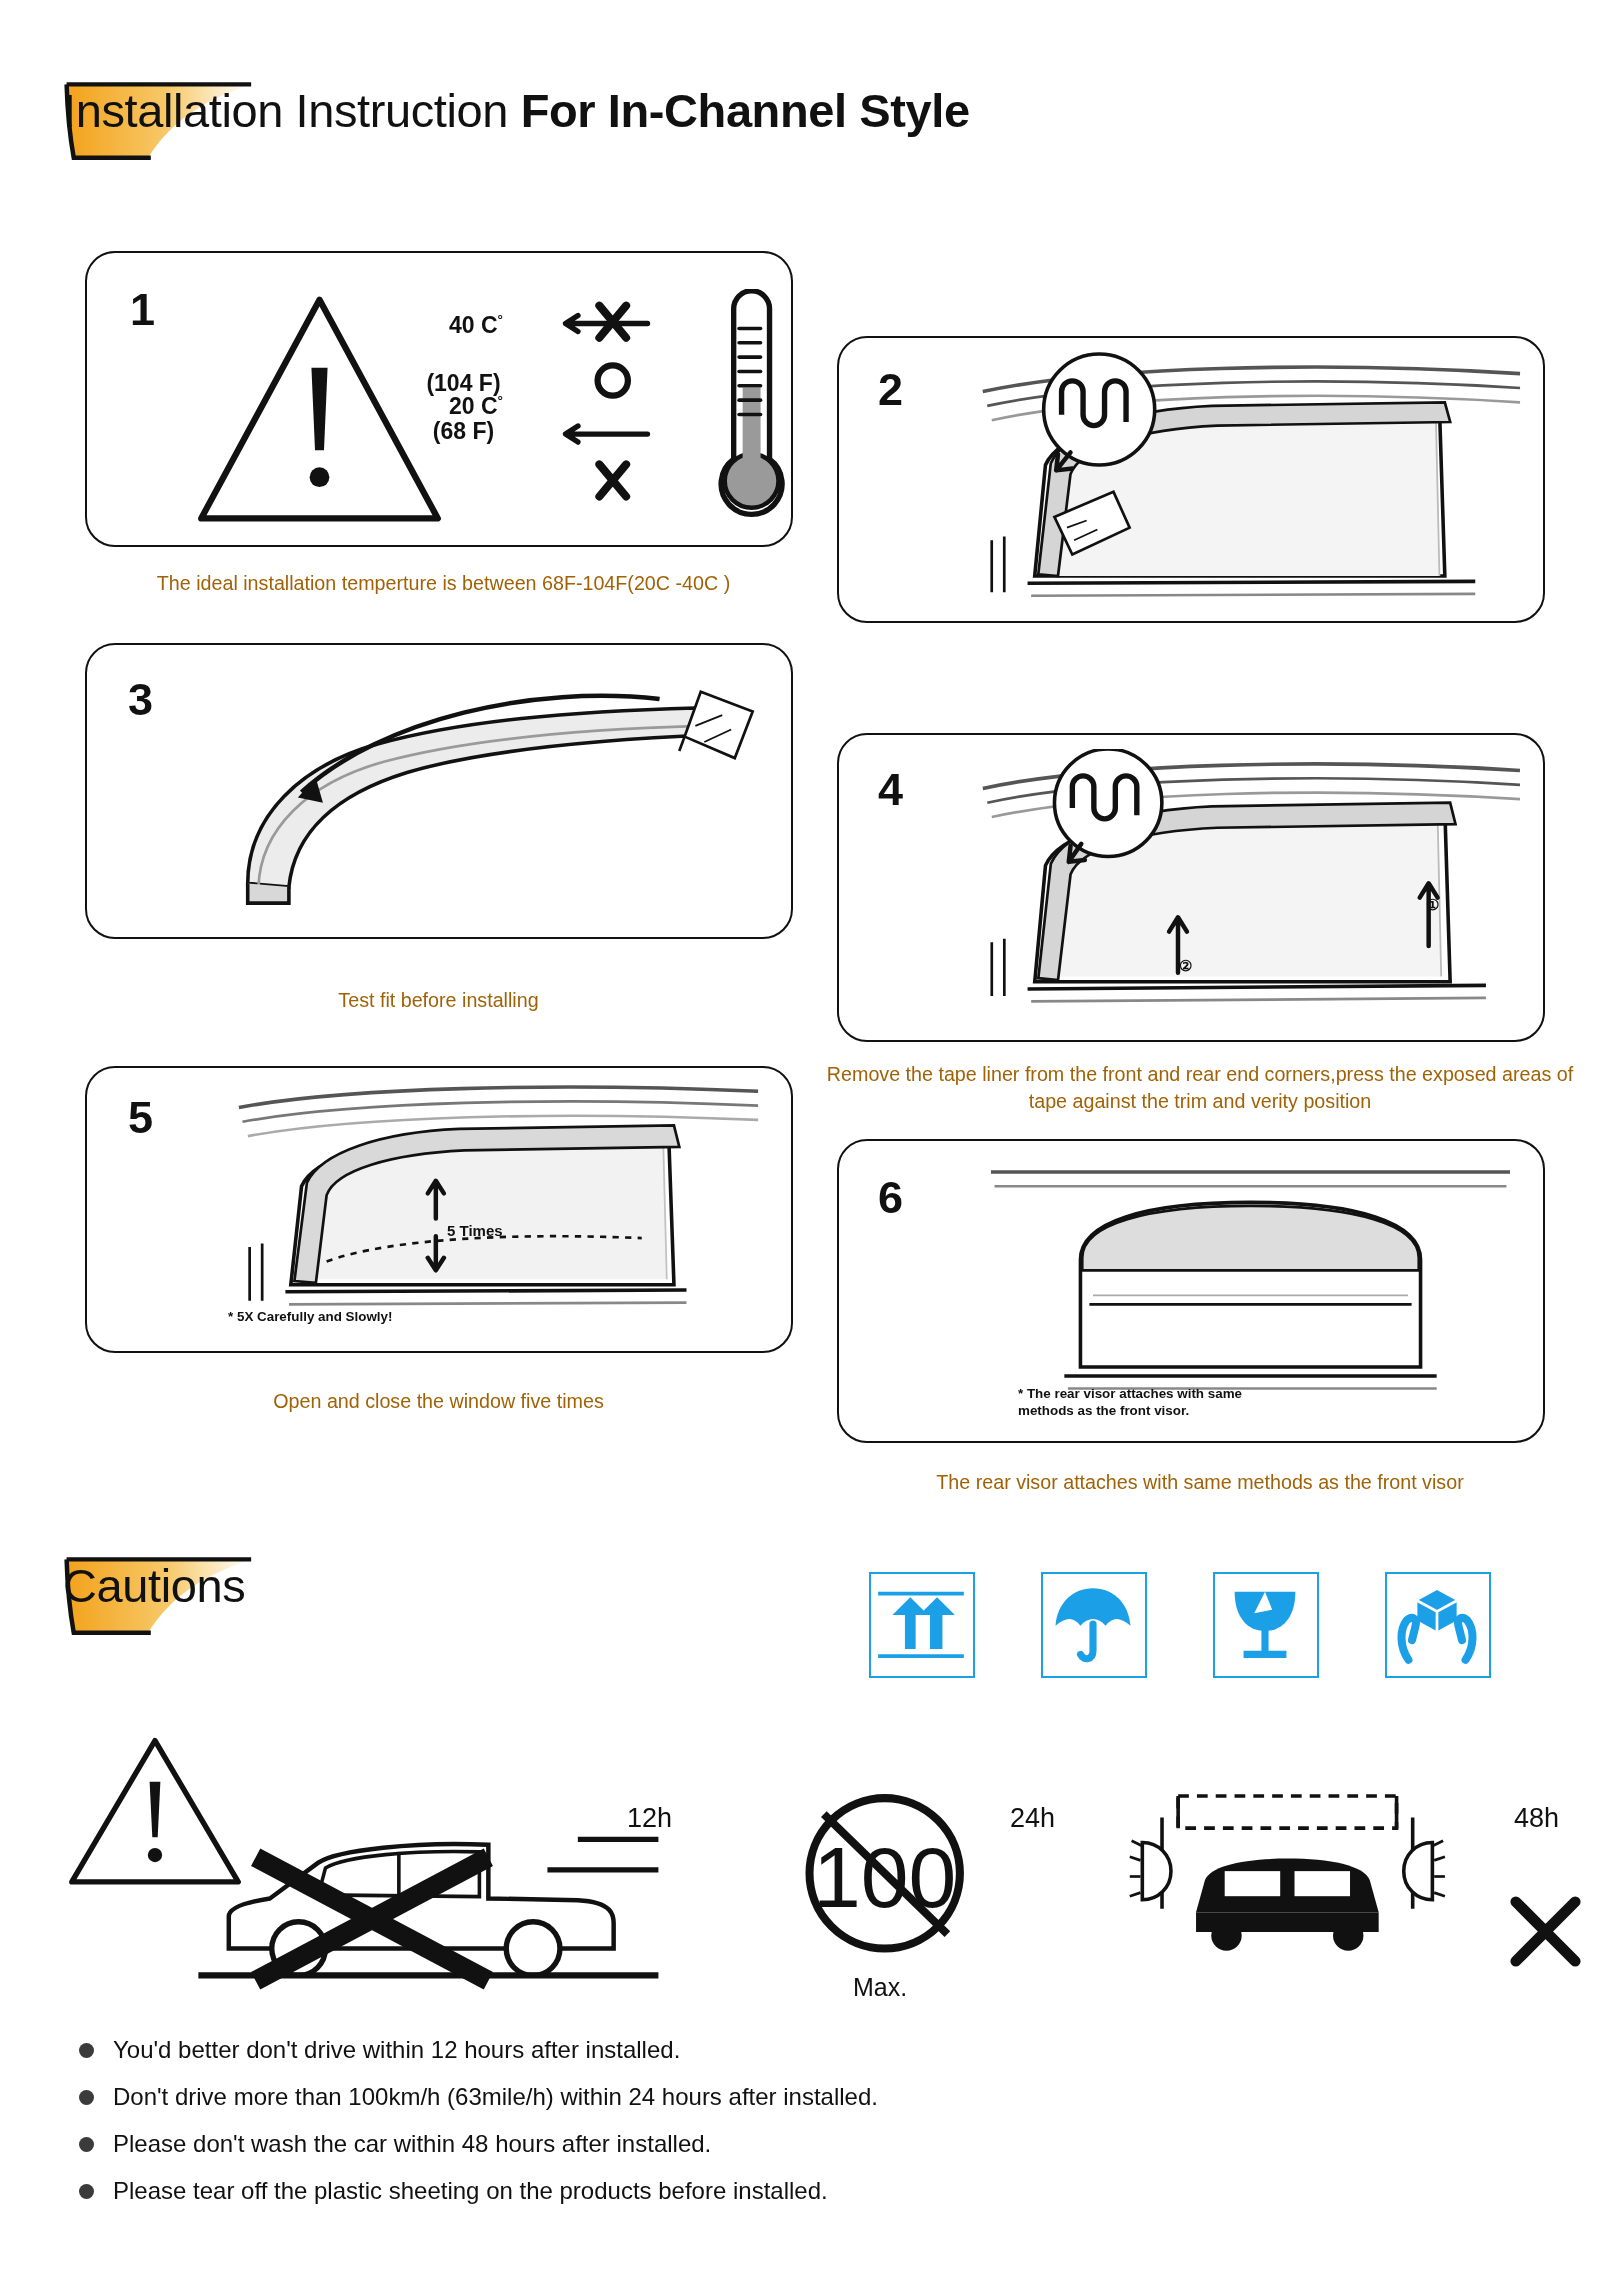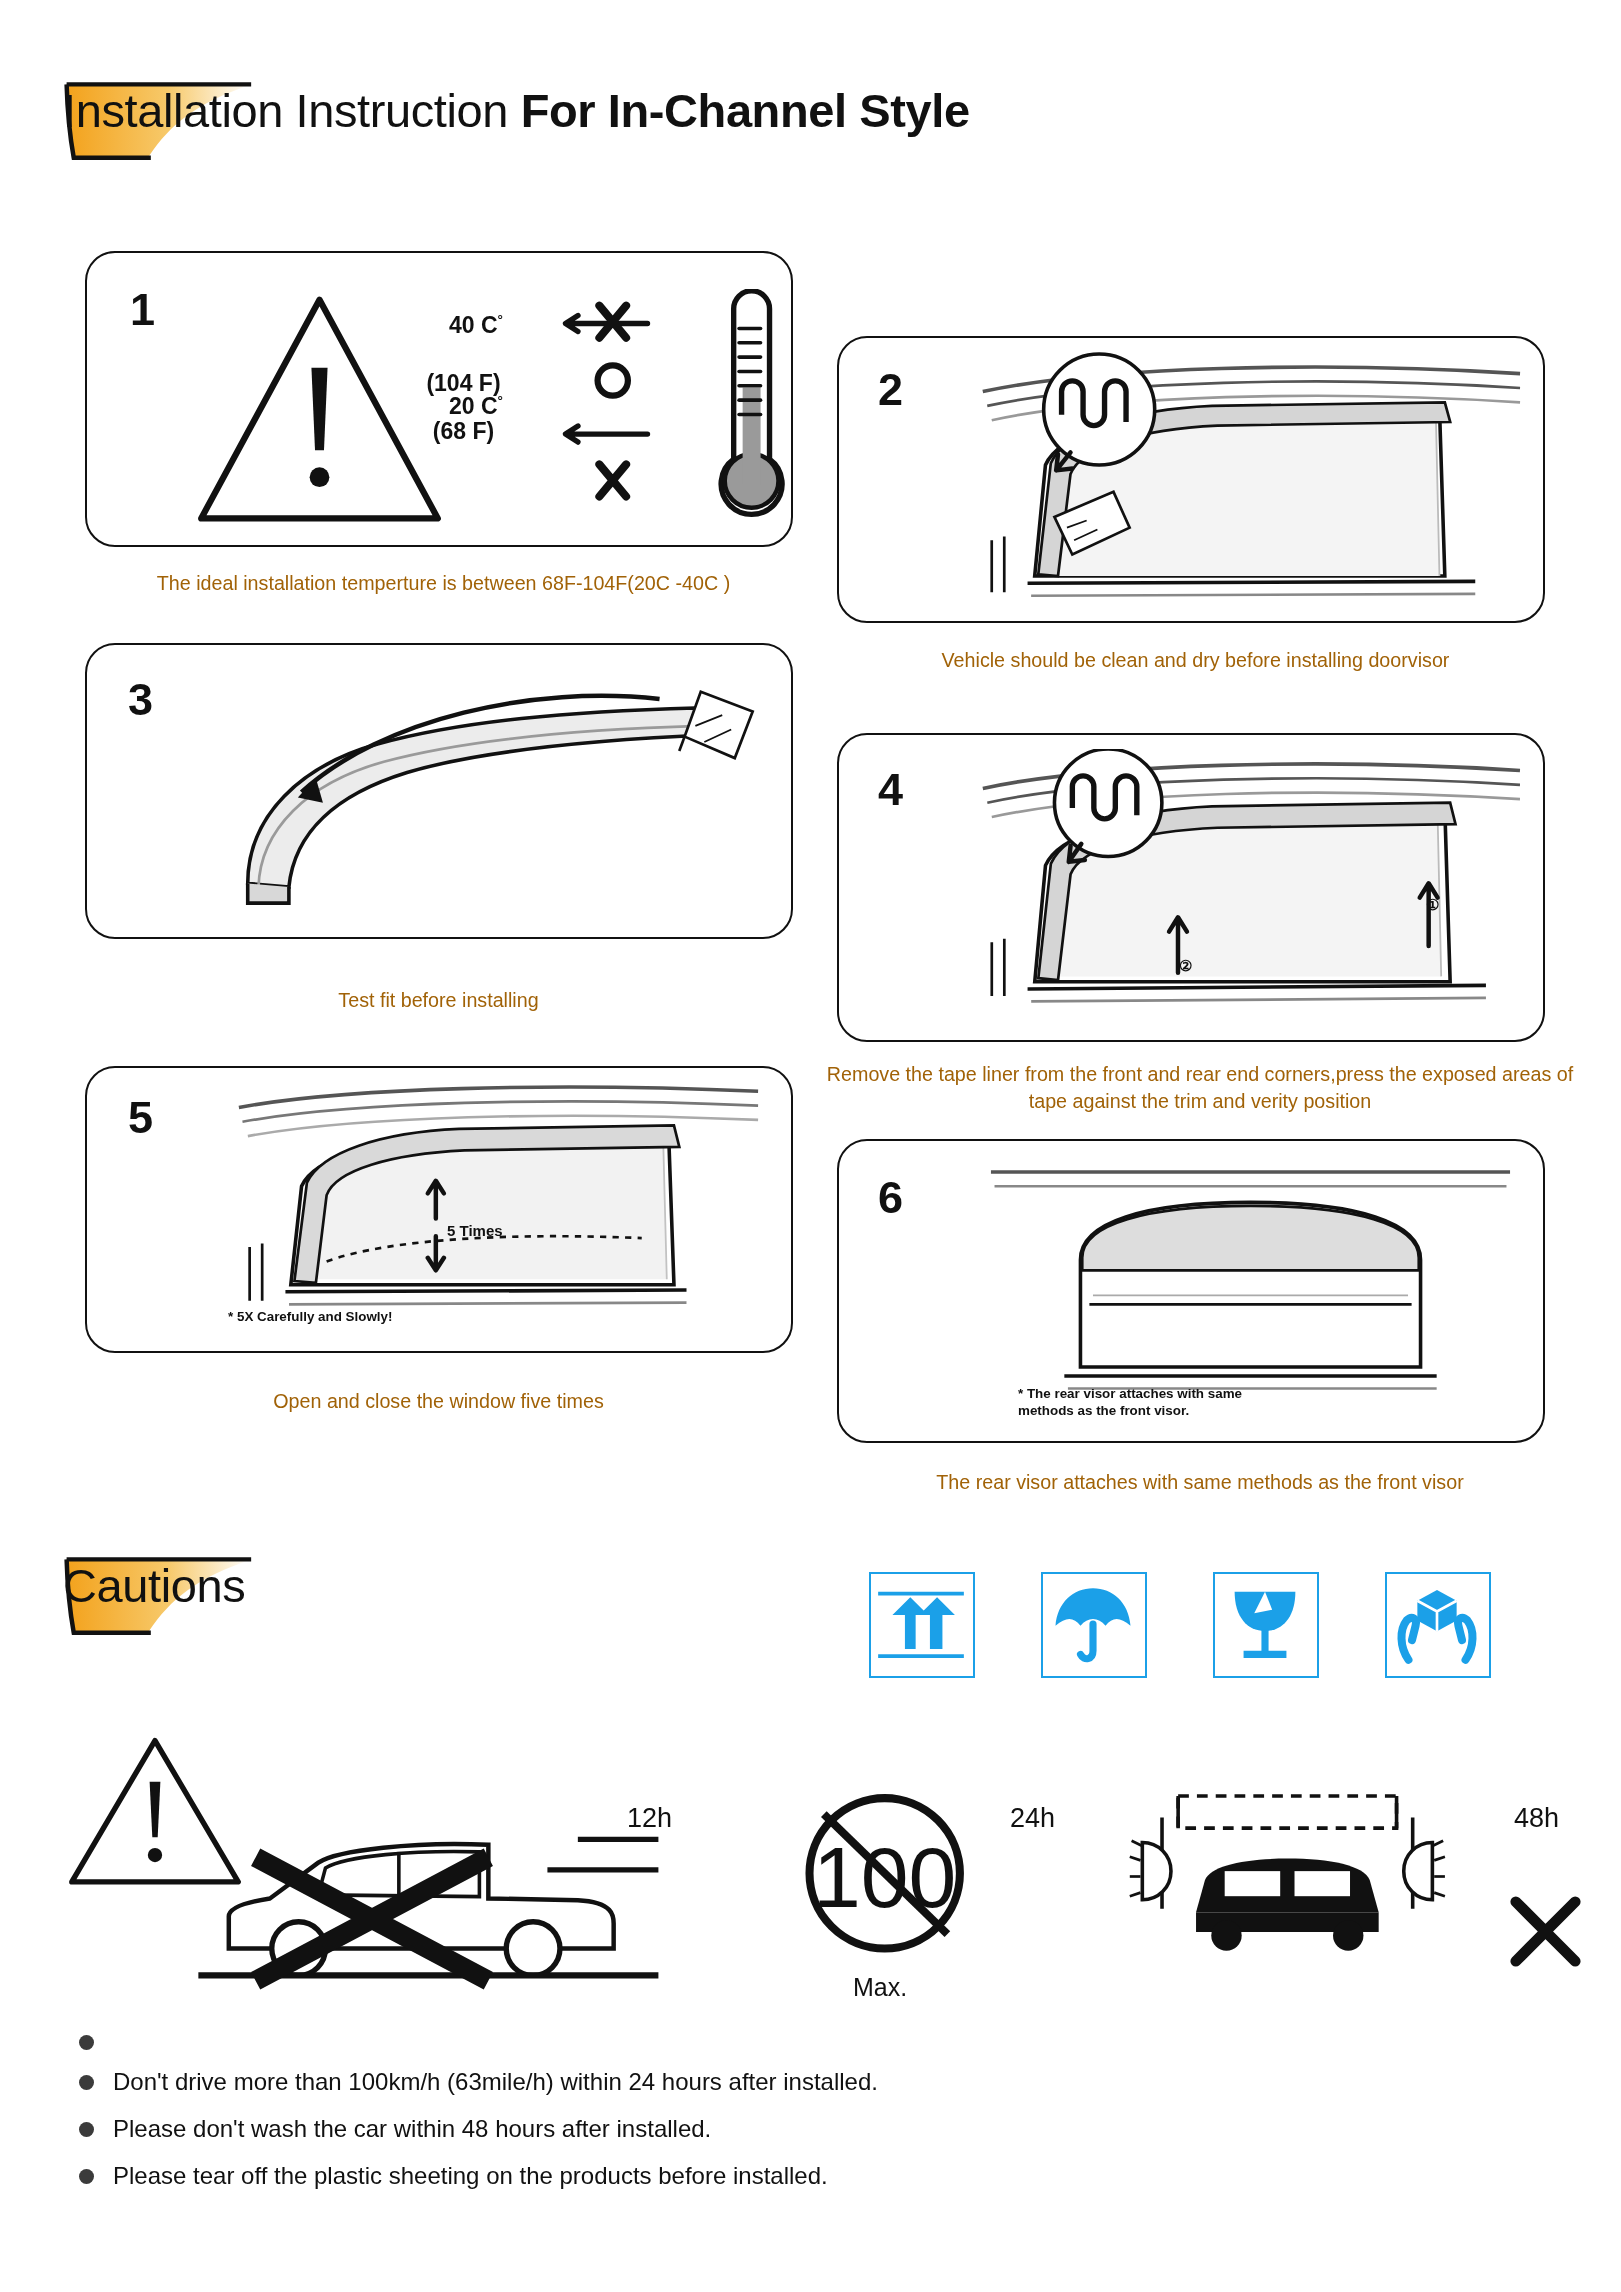--- a/index.html
+++ b/index.html
@@ -237,21 +237,20 @@
       <g>
         <path d="M130 184 L196 156 L214 196 L150 226 Z" fill="#fff" stroke="#111" stroke-width="3"></path>
         <path d="M144 196 L166 188 M152 210 L178 198" stroke="#111" stroke-width="2"></path>
       </g>
 
       <circle cx="180" cy="64" r="62" fill="#fff" stroke="#111" stroke-width="4"></circle>
       <path d="M138 70 v-26 a12 12 0 0 1 24 0 v26 a12 12 0 0 0 24 0 v-26 a12 12 0 0 1 24 0 v34" fill="none" stroke="#111" stroke-width="6"></path>
       <path d="M148 112 L132 132 M132 132 L150 130 M132 132 L134 114" stroke="#111" stroke-width="5" fill="none" stroke-linecap="round"></path>
     </svg>
   </div>
-  <div class="caption" style="left:824px; top:647px; width:743px;">Vehicle should be clean and dry before installing doorvisor</div>
 
   <div class="step-box" id="step3" style="left:85px; top:643px; width:708px; height:296px;">
     <div class="step-num" style="left:41px; top:32px;">3</div>
 
     <svg style="position:absolute; left:107px; top:27px;" width="573" height="251" viewBox="0 0 640 280">
 
       <path d="M60 236 C60 160 120 104 206 80 C300 54 420 44 560 40 L578 70 C440 76 320 88 238 112 C160 136 112 178 106 240 Z" fill="#ececec" stroke="#111" stroke-width="4"></path>
       <path d="M72 240 C74 176 126 124 212 100 C302 76 424 64 566 60" fill="none" stroke="#9a9a9a" stroke-width="3"></path>
       <path d="M60 236 L60 258 L106 258 L106 240" fill="#d8d8d8" stroke="#111" stroke-width="4"></path>
 
@@ -447,20 +446,21 @@
   </svg>
   <div class="hours-lab" style="left:1514px; top:1803px;">48h</div>
 
   <svg style="position:absolute; left:1505px; top:1891px;" width="81" height="81" viewBox="0 0 90 90">
     <path d="M12 12 L78 78 M78 12 L12 78" stroke="#111" stroke-width="12" stroke-linecap="round"></path>
   </svg>
 
   <div class="bullets">
     <div class="bullet-row">
       <div class="bullet-dot"></div>
+      <div class="bullet-text">You'd better don't drive within 12 hours after installed.</div>
     </div>
     <div class="bullet-row">
       <div class="bullet-dot"></div>
       <div class="bullet-text">Don't drive more than 100km/h (63mile/h) within 24 hours after installed.</div>
     </div>
     <div class="bullet-row">
       <div class="bullet-dot"></div>
       <div class="bullet-text">Please don't wash the car within 48 hours after installed.</div>
     </div>
     <div class="bullet-row">

